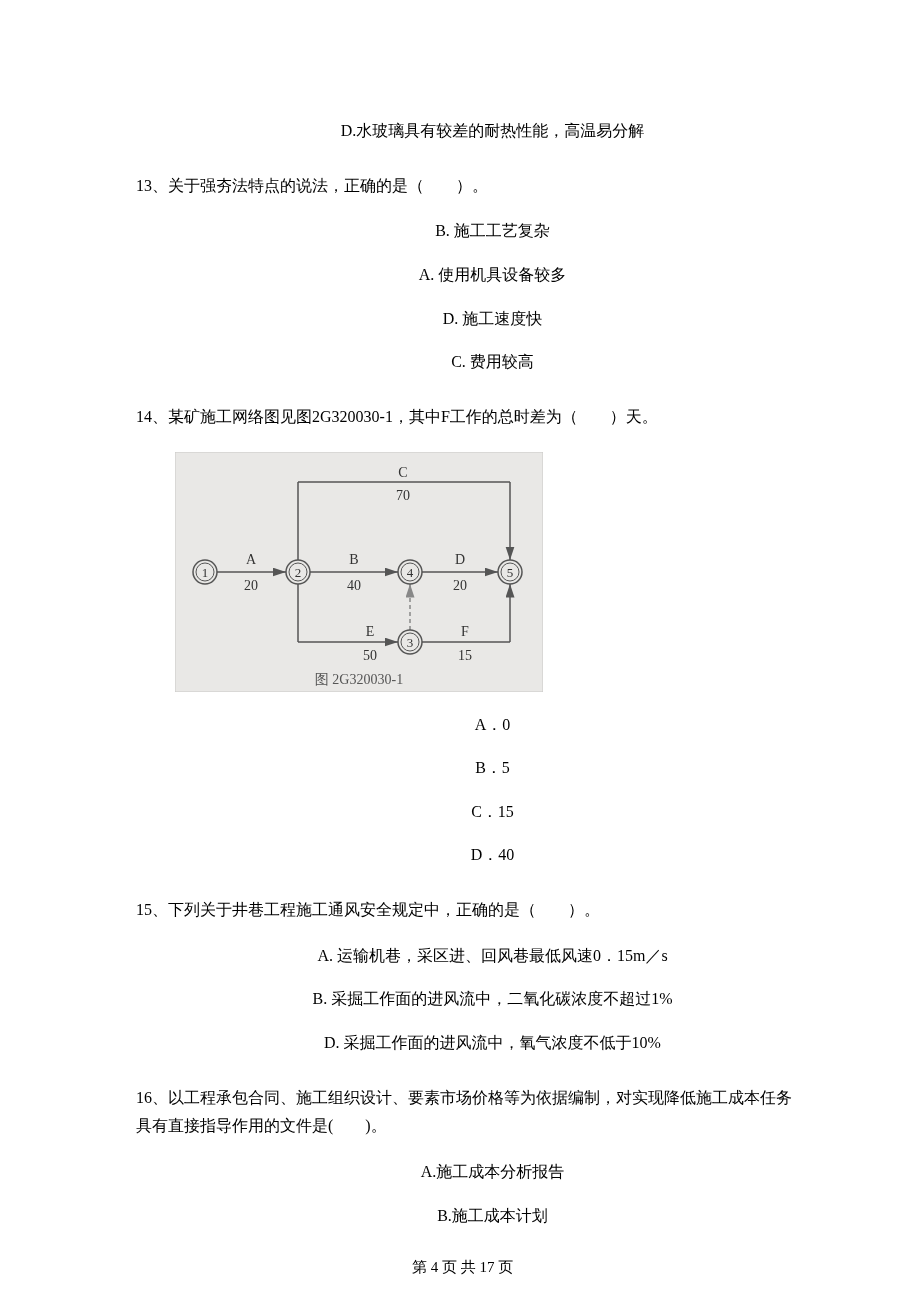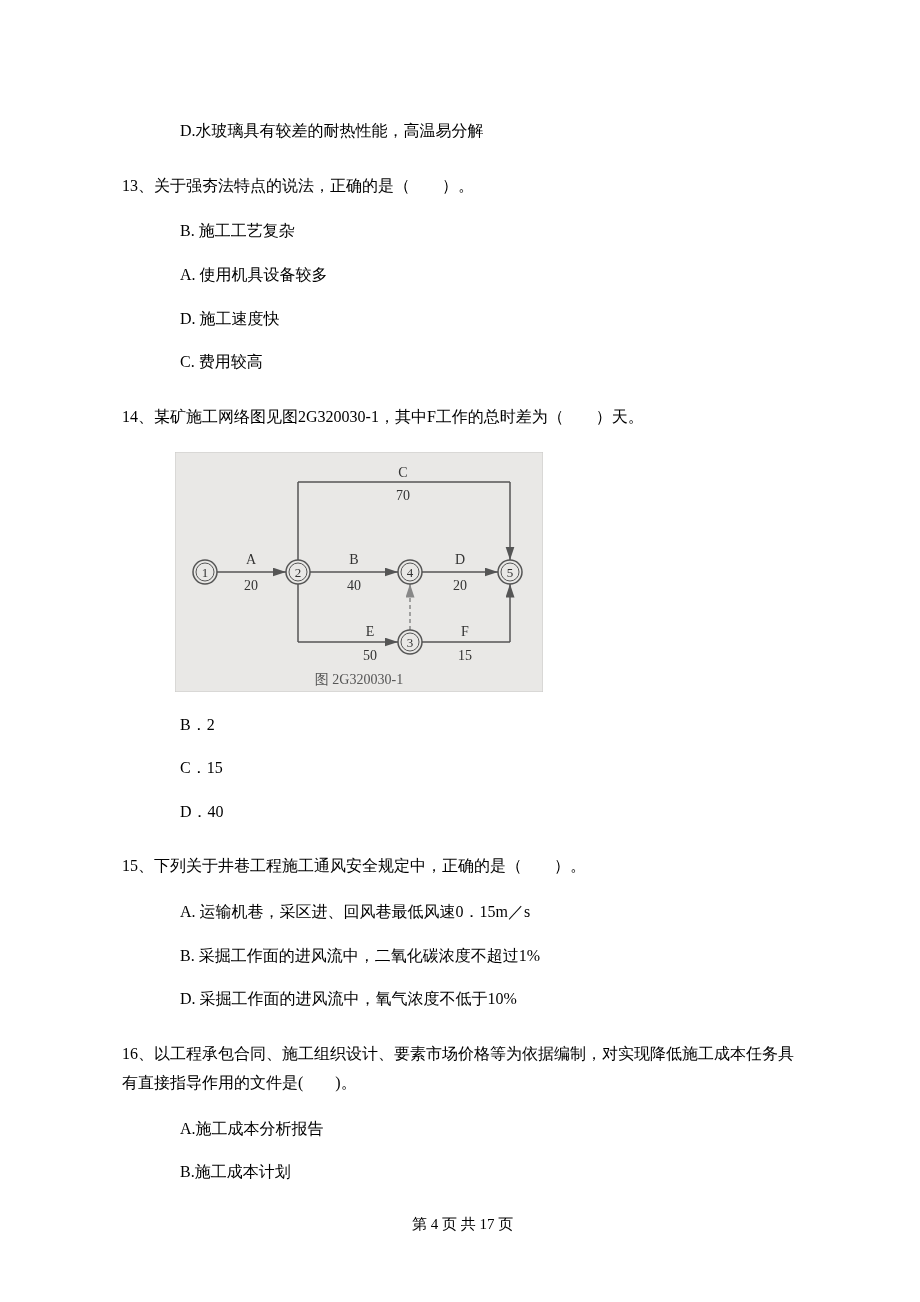--- a/index.html
+++ b/index.html
@@ -10,23 +10,24 @@
     font-size: 16px;
     color: #000;
     width: 920px;
   }
   .page {
     padding: 100px 115px 40px 120px;
   }
   .option {
     margin: 18px 0 18px 60px;
     line-height: 1.6;
+    text-align: center;
   }
   .question {
-    margin: 28px 0 18px 2px;
+    margin: 28px 0 18px 16px;
     line-height: 1.8;
   }
   .diagram-wrap {
     margin: 20px 0 20px 55px;
   }
   .footer {
     text-align: center;
     font-size: 15px;
     margin-top: 30px;
   }
@@ -115,21 +116,22 @@
       <g>
         <circle cx="335" cy="120" r="12" fill="#e9e8e6" stroke="#555" stroke-width="1.5"></circle>
         <circle cx="335" cy="120" r="9" fill="none" stroke="#555" stroke-width="1"></circle>
         <text x="335" y="125" font-size="13" fill="#333" text-anchor="middle">5</text>
       </g>
 
       <text x="184" y="232" font-size="14" fill="#555" text-anchor="middle">图 2G320030-1</text>
     </svg>
   </div>
 
-  <div class="option">B．2</div>
+  <div class="option">A．0</div>
+  <div class="option">B．5</div>
   <div class="option">C．15</div>
   <div class="option">D．40</div>
 
   <div class="question">15、下列关于井巷工程施工通风安全规定中，正确的是（　　）。</div>
   <div class="option">A.  运输机巷，采区进、回风巷最低风速0．15m／s</div>
   <div class="option">B.  采掘工作面的进风流中，二氧化碳浓度不超过1%</div>
   <div class="option">D.  采掘工作面的进风流中，氧气浓度不低于10%</div>
 
   <div class="question">16、以工程承包合同、施工组织设计、要素市场价格等为依据编制，对实现降低施工成本任务具有直接指导作用的文件是(　　)。</div>
   <div class="option">A.施工成本分析报告</div>

